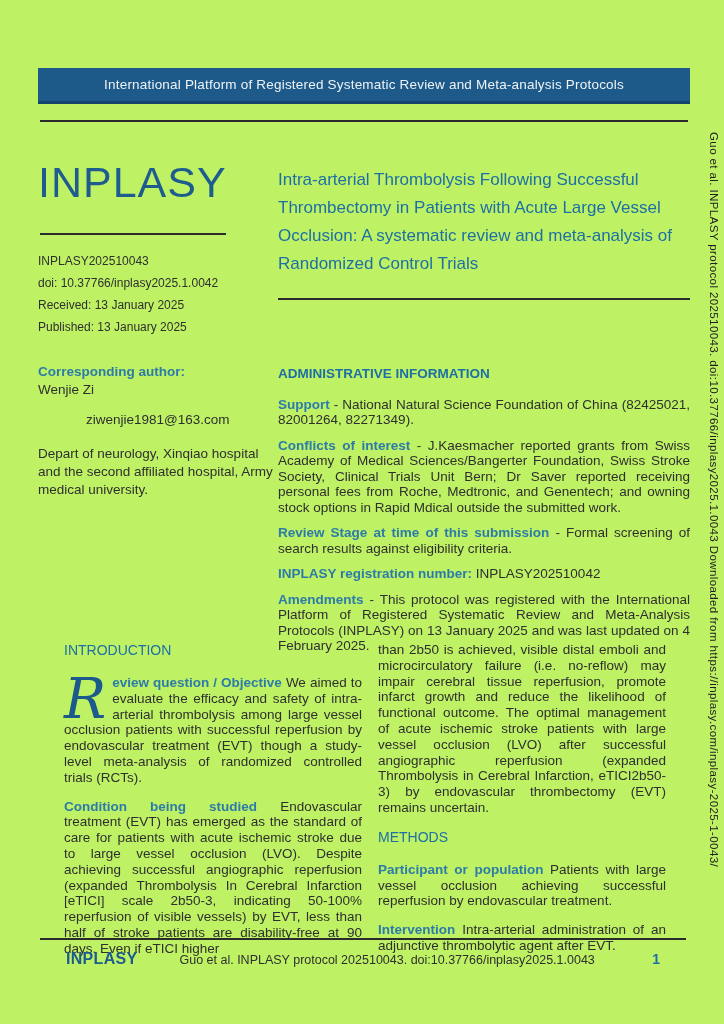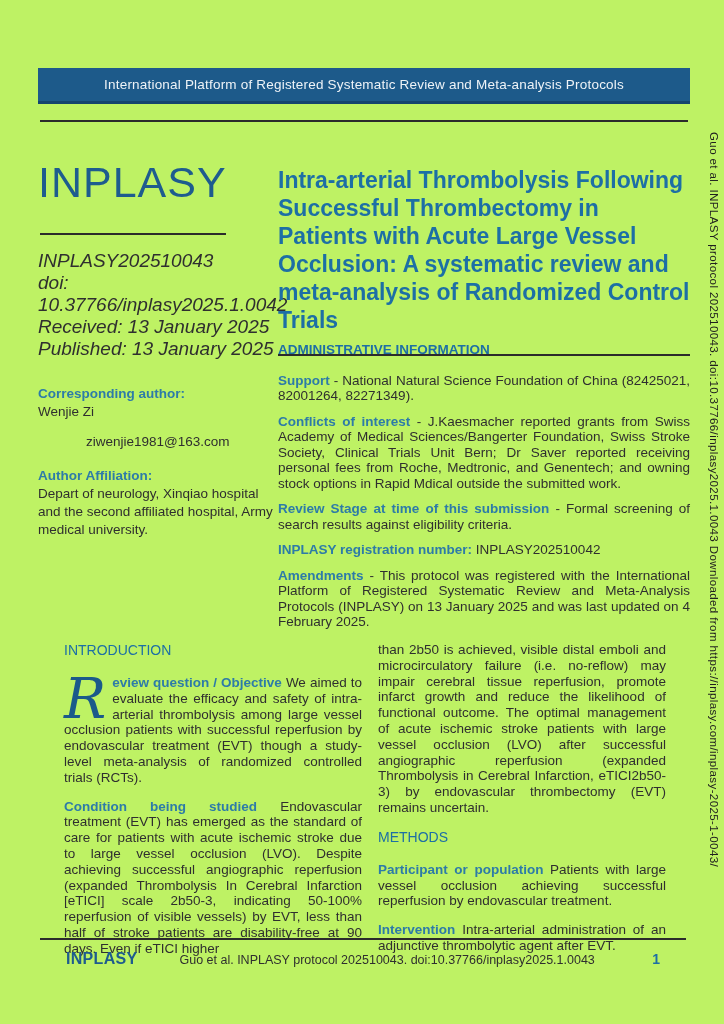--- a/index.html
+++ b/index.html
@@ -16,34 +16,34 @@
     color:#eef3f7; font-size:13.5px;
     display:flex; align-items:center; justify-content:center;
     letter-spacing:0.2px;
   }
   .top-rule { position:absolute; left:40px; top:120px; width:648px; height:2px; background:#2b2b2b; }
 
   
   .left-col { position:absolute; left:38px; top:158px; width:240px; }
   .logo { font-size:43px; color:#1e5c8e; letter-spacing:1px; font-weight:500; }
   .logo-rule { width:186px; height:2px; background:#2b2b2b; margin:26px 0 0 2px; }
-  .meta { margin-top:15px; font-size:19px; line-height:22px; color:#2f2f2f;font-style:italic; }
+  .meta { margin-top:15px; font-size:12px; line-height:22px; color:#2f2f2f; }
   .blk-label { color:#2d7ba8; font-weight:bold; font-size:13.5px; }
   .corr { margin-top:25px; font-size:13.5px; line-height:18px; }
   .corr-email { margin-top:12px; font-size:13.5px;margin-left:48px; }
   .affil { margin-top:16px; font-size:13.5px; line-height:18px; }
 
   
   .right-head { position:absolute; left:278px; top:166px; width:412px; }
-  .title { color:#1d6fa5; font-weight:bold; font-size:23px; line-height:28px; }
+  .title { color:#1d6fa5; font-weight:normal; font-size:17px; line-height:28px; }
   .title-rule { height:2px; background:#2b2b2b; margin:20px 0 12px 0; }
   .authors { font-size:13.5px; line-height:17px; text-align:justify; color:#2f2f2f; }
 
   
-  .admin { position:absolute; left:278px; top:342px; width:412px; font-size:13.5px; line-height:15.5px; text-align:justify; }
+  .admin { position:absolute; left:278px; top:366px; width:412px; font-size:13.5px; line-height:15.5px; text-align:justify; }
   .admin-h { color:#1d6fa5; font-weight:bold; font-size:13.5px; margin-bottom:15px; text-align:left; }
   .admin p { margin-bottom:10px; }
   .lead { color:#2d7ba8; font-weight:bold; }
 
   
   .body-left  { position:absolute; left:64px;  top:642px; width:298px; }
   .body-right { position:absolute; left:378px; top:642px; width:288px; }
   .section-h { color:#1d6fa5; font-weight:normal; font-size:14px; margin-bottom:17px; }
   .para { font-size:13.5px; line-height:15.8px; text-align:justify; margin-bottom:13px; }
   .dropcap {
@@ -85,21 +85,20 @@
       <div>doi: 10.37766/inplasy2025.1.0042</div>
       <div>Received: 13 January 2025</div>
       <div>Published: 13 January 2025</div>
     </div>
     <div class="corr">
       <div class="blk-label">Corresponding author:</div>
       <div>Wenjie Zi</div>
       <div class="corr-email">ziwenjie1981@163.com</div>
     </div>
     <div class="affil">
-      <div class="blk-label">Author Affiliation:</div>
       <div>Depart of neurology, Xinqiao hospital and the second affiliated hospital, Army medical university.</div>
     </div>
   </div>
 
   <div class="right-head">
     <div class="title">Intra-arterial Thrombolysis Following Successful Thrombectomy in Patients with Acute Large Vessel Occlusion: A systematic review and meta-analysis of Randomized Control Trials</div>
     <div class="title-rule"></div>
   </div>
 
   <div class="admin">

